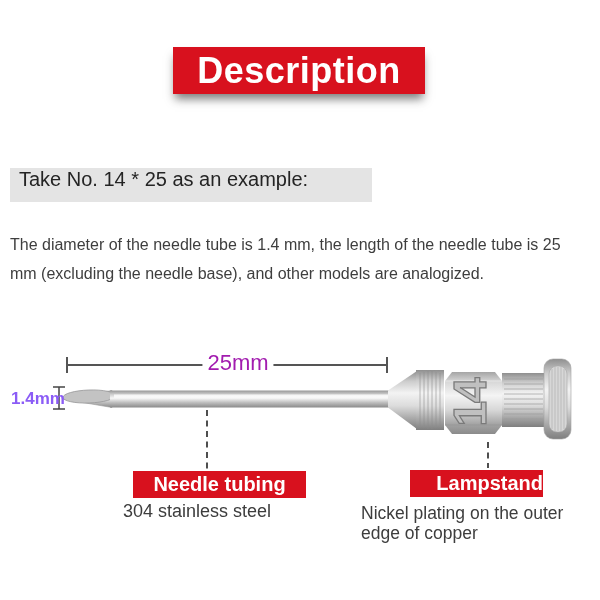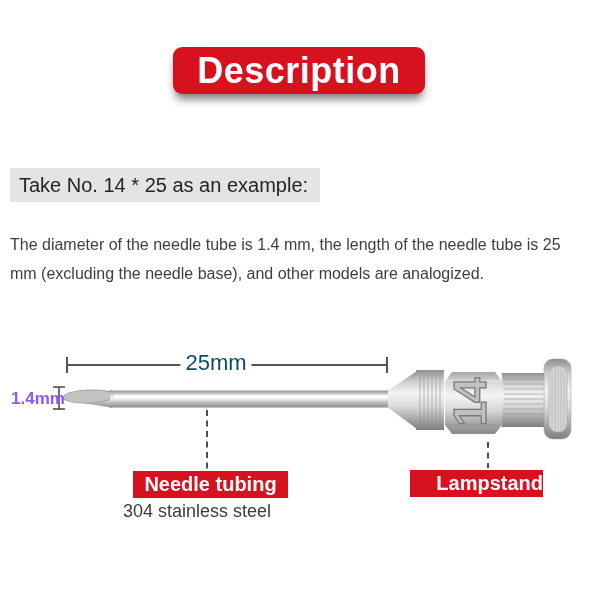--- a/index.html
+++ b/index.html
@@ -12,60 +12,59 @@
     color:#3e3e3e;
   }
   .stage{position:absolute;inset:0;width:600px;height:600px;}
 
   
   .banner{
     position:absolute;left:173px;top:47px;width:252px;height:47px;
     background:#d8111e;
     display:flex;align-items:center;justify-content:center;
     box-shadow:0 7px 9px -2px rgba(45,45,45,.62);
-    border-radius:9px;
   }
   .banner .title{
     color:#ffffff;font-size:36px;font-weight:bold;letter-spacing:.5px;
   }
 
   
   .chip{
-    position:absolute;left:10px;top:168px;width:310px;height:34px;
+    position:absolute;left:10px;top:168px;width:362px;height:34px;
     background:#e4e4e4;
-    display:flex;align-items:center;
+    display:flex;align-items:flex-start;
     padding-left:9px;box-sizing:border-box;
   }
   .chip .chip-text{font-size:20px;color:#242424;}
 
   
   .para{
     position:absolute;left:10px;top:214px;width:578px;
     font-size:16px;line-height:29px;color:#3e3e3e;
   }
 
   
   .fig-svg{position:absolute;left:0;top:0;z-index:1;}
   .dim-length{
-    position:absolute;left:216px;top:350px;transform:translateX(-50%);
+    position:absolute;left:238px;top:350px;transform:translateX(-50%);
     background:#ffffff;padding:0 5px;
-    font-size:22px;color:#0c4a6e;z-index:2;
+    font-size:22px;color:#a21caf;z-index:2;
   }
   .dim-diameter{
     position:absolute;left:11px;top:389px;
     font-size:17px;color:#8b5cf6;z-index:2;font-weight:bold;
   }
 
   
   .callout-box{
     position:absolute;height:27px;background:#d8111e;
     display:flex;align-items:center;justify-content:center;z-index:2;
   }
   .callout-box .callout-label{color:#ffffff;font-weight:bold;font-size:20px;}
-  .callout-1{left:133px;top:471px;width:155px;}
+  .callout-1{left:133px;top:471px;width:173px;}
   .callout-2{left:410px;top:470px;width:133px;justify-content:flex-end;}
   .caption{
     position:absolute;text-align:left;color:#3d3d3d;z-index:2;
   }
   .caption-1{left:123px;top:501px;width:175px;font-size:18px;}
   .caption-2{left:361px;top:503px;width:235px;font-size:17.5px;line-height:20px;}
 </style>
 </head>
 <body>
 
@@ -188,14 +187,15 @@
   <span class="dim-diameter">1.4mm</span>
 
   <div class="callout-box callout-1">
     <span class="callout-label">Needle tubing</span>
   </div>
   <div class="caption caption-1">304 stainless steel</div>
 
   <div class="callout-box callout-2">
     <span class="callout-label">Lampstand</span>
   </div>
+  <div class="caption caption-2">Nickel plating on the outer edge of copper</div>
 
 </div>
 
 </body></html>

